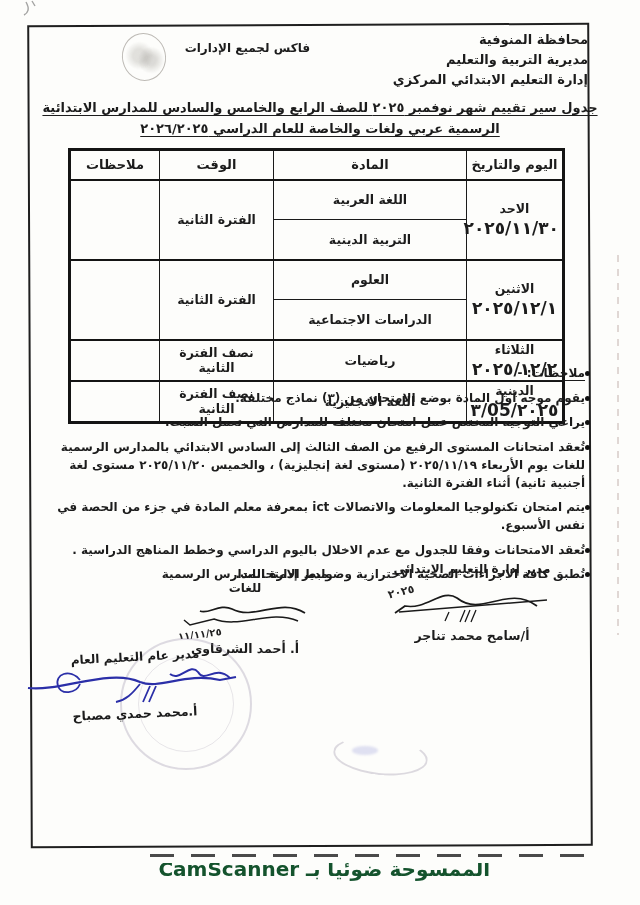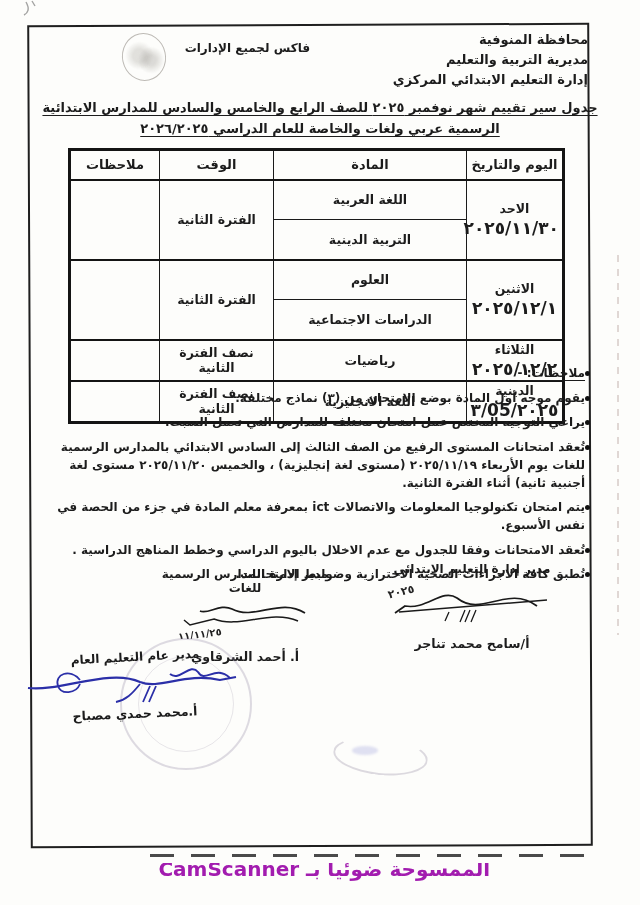--- a/index.html
+++ b/index.html
@@ -44,21 +44,21 @@
   td.h-single{height:41px;}
   .day-cell .date{font-size:17px;margin-top:2px;letter-spacing:.3px;}
   
   .notes{position:absolute;right:50px;left:40px;top:364px;font-size:12px;font-weight:bold;line-height:1.5;}
   .note-item{display:flex;align-items:flex-start;margin-bottom:6.5px;}
   .note-item .bullet{flex:0 0 auto;width:5px;height:5px;border-radius:50%;background:#111;margin-top:7px;}
   .note-item.heading .txt{text-decoration:underline;text-underline-offset:3px;}
   
   .sig{position:absolute;text-align:center;font-weight:bold;}
   .sig .sig-title{font-size:12px;}
-  .sig .sig-name{font-size:12.5px;margin-top:10px;}
+  .sig .sig-name{font-size:12.5px;margin-top:2px;}
   .sig-right{right:78px;top:562px;width:180px;}
   .sig-left{right:300px;top:567px;width:190px;}
   .sig-bottom{right:400px;top:650px;width:210px;}
   .sig-bottom .sig-title{transform:rotate(-3deg);position:relative;z-index:3;}
   .sig-bottom .sig-name{transform:rotate(-2.5deg);position:relative;z-index:3;margin-top:-4px;}
   svg.ink{display:block;margin:0 auto;}
   .stamp-big{
     position:absolute;left:120px;top:638px;width:132px;height:132px;border-radius:50%;
     border:2px solid rgba(150,140,165,.30);z-index:1;
   }
@@ -78,21 +78,21 @@
   }
   
   .wm-dashes{
     position:absolute;left:150px;top:854px;width:440px;height:3px;
     background:repeating-linear-gradient(90deg,rgba(30,30,30,.8) 0 24px,transparent 24px 41px);
   }
   .watermark-clip{
     position:absolute;right:150px;top:863px;height:42px;overflow:hidden;direction:rtl;
   }
   .watermark-text{
-    margin-top:-6px;font-size:20px;font-weight:bold;color:#a21caf;white-space:nowrap;
+    margin-top:-6px;font-size:20px;font-weight:bold;color:#14532d;white-space:nowrap;
     font-family:"DejaVu Sans","Liberation Sans",sans-serif;
   }
 </style>
 </head>
 <body>
 
 <div class="page">
 
   <svg class="pen-mark-top" width="40" height="18" viewBox="0 0 40 18">
     <path d="M8,2 C12,9 10,13 6,15 M14,1 l3,5" stroke="rgba(90,90,90,.55)" stroke-width="1.4" fill="none"></path>

